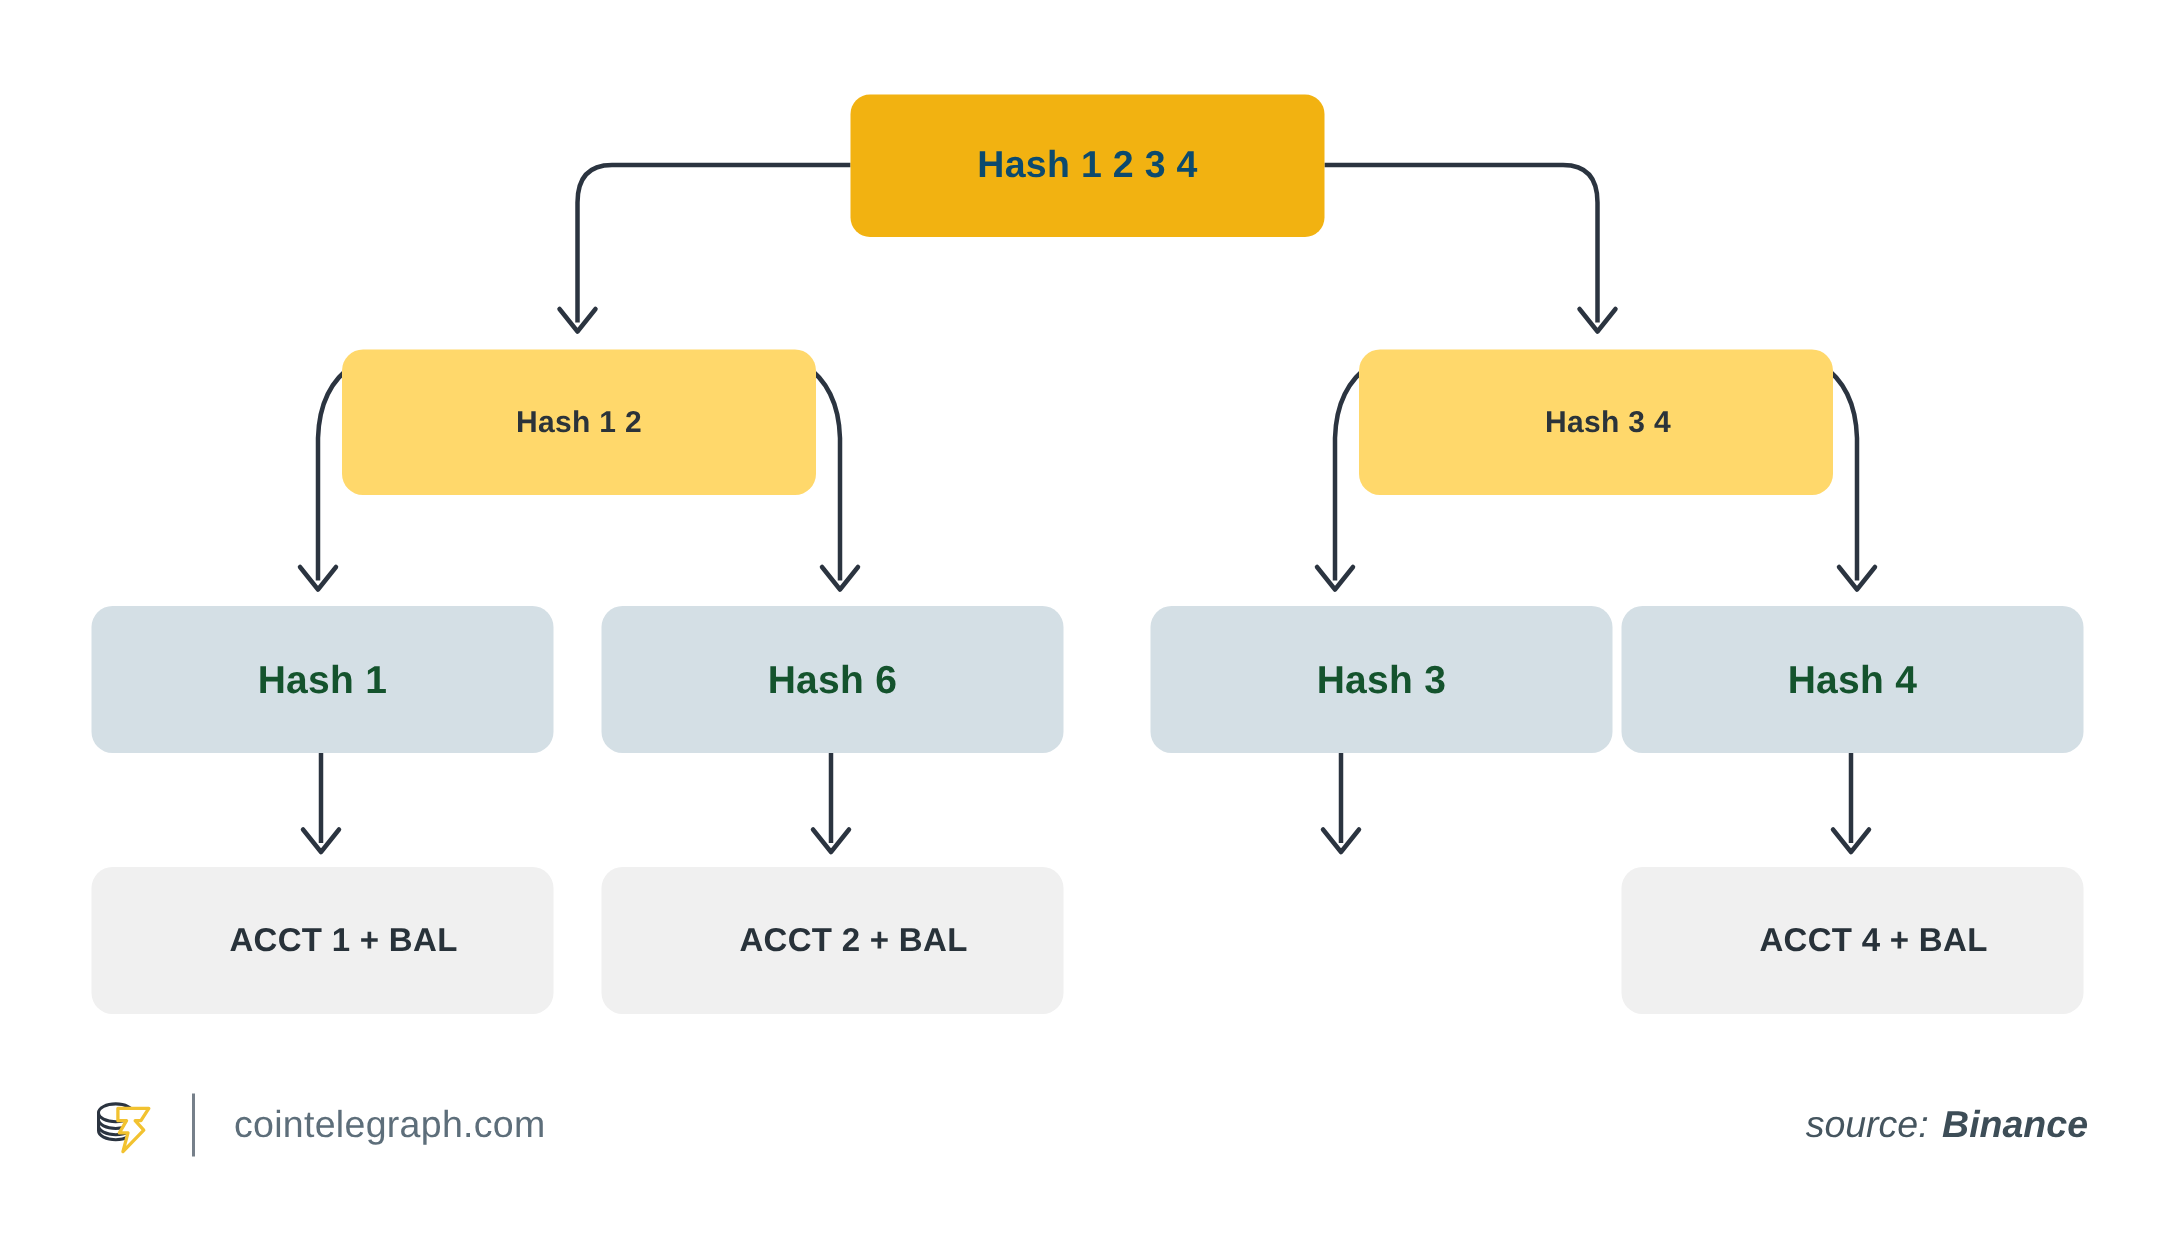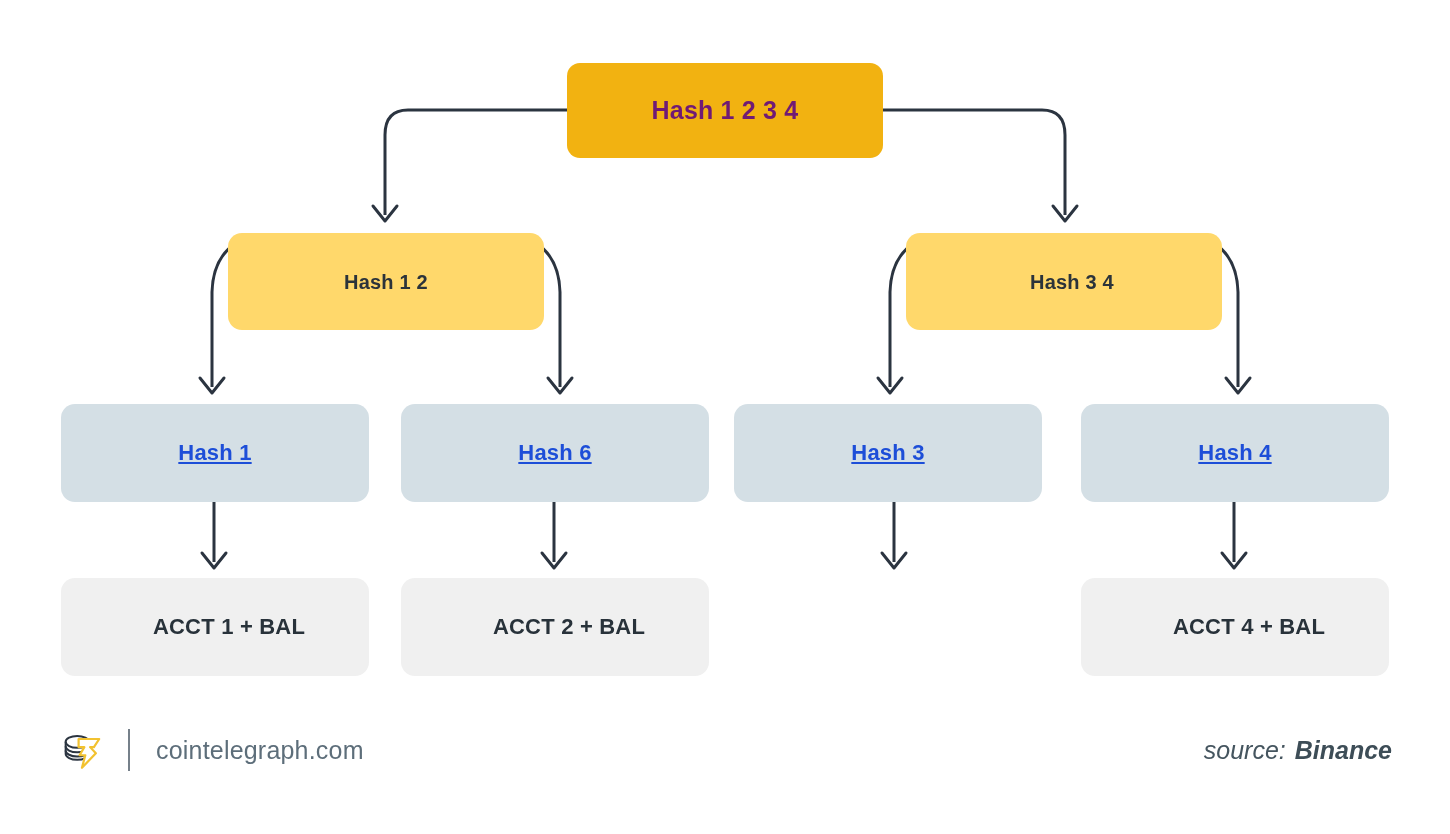--- a/index.html
+++ b/index.html
@@ -39,38 +39,37 @@
     line-height: 1;
     white-space: nowrap;
   }
 
   .node.root {
     background: #f2b211;
     border-radius: 13px;
   }
   .node.root .node-label {
     font-size: 25px;
-    color: #701a75;
+    color: #0c4a6e;
   }
 
   .node.mid {
     background: #ffd86b;
   }
   .node.mid .node-label {
     font-size: 20px;
     color: #2b333a;
   }
 
   .node.leafhash {
     background: #d4dfe5;
   }
   .node.leafhash .node-label {
-    font-size: 22px;
-    color: #1d4ed8;
-    text-decoration: underline;
+    font-size: 26px;
+    color: #14532d;
   }
 
   .node.acct {
     background: #f0f0f0;
     padding-left: 28px;
   }
   .node.acct .node-label {
     font-size: 22px;
     color: #28323a;
   }
@@ -216,21 +215,21 @@
   <div class="node mid" style="left:906px; top:233px; width:316px; height:97px;padding-left:16px;">
     <span class="node-label">Hash 3 4</span>
   </div>
 
   <div class="node leafhash" style="left:61px; top:404px; width:308px; height:98px;">
     <span class="node-label">Hash 1</span>
   </div>
   <div class="node leafhash" style="left:401px; top:404px; width:308px; height:98px;">
     <span class="node-label">Hash 6</span>
   </div>
-  <div class="node leafhash" style="left:734px; top:404px; width:308px; height:98px;">
+  <div class="node leafhash" style="left:767px; top:404px; width:308px; height:98px;">
     <span class="node-label">Hash 3</span>
   </div>
   <div class="node leafhash" style="left:1081px; top:404px; width:308px; height:98px;">
     <span class="node-label">Hash 4</span>
   </div>
 
   <div class="node acct" style="left:61px; top:578px; width:308px; height:98px;">
     <span class="node-label">ACCT 1 + BAL</span>
   </div>
   <div class="node acct" style="left:401px; top:578px; width:308px; height:98px;">

